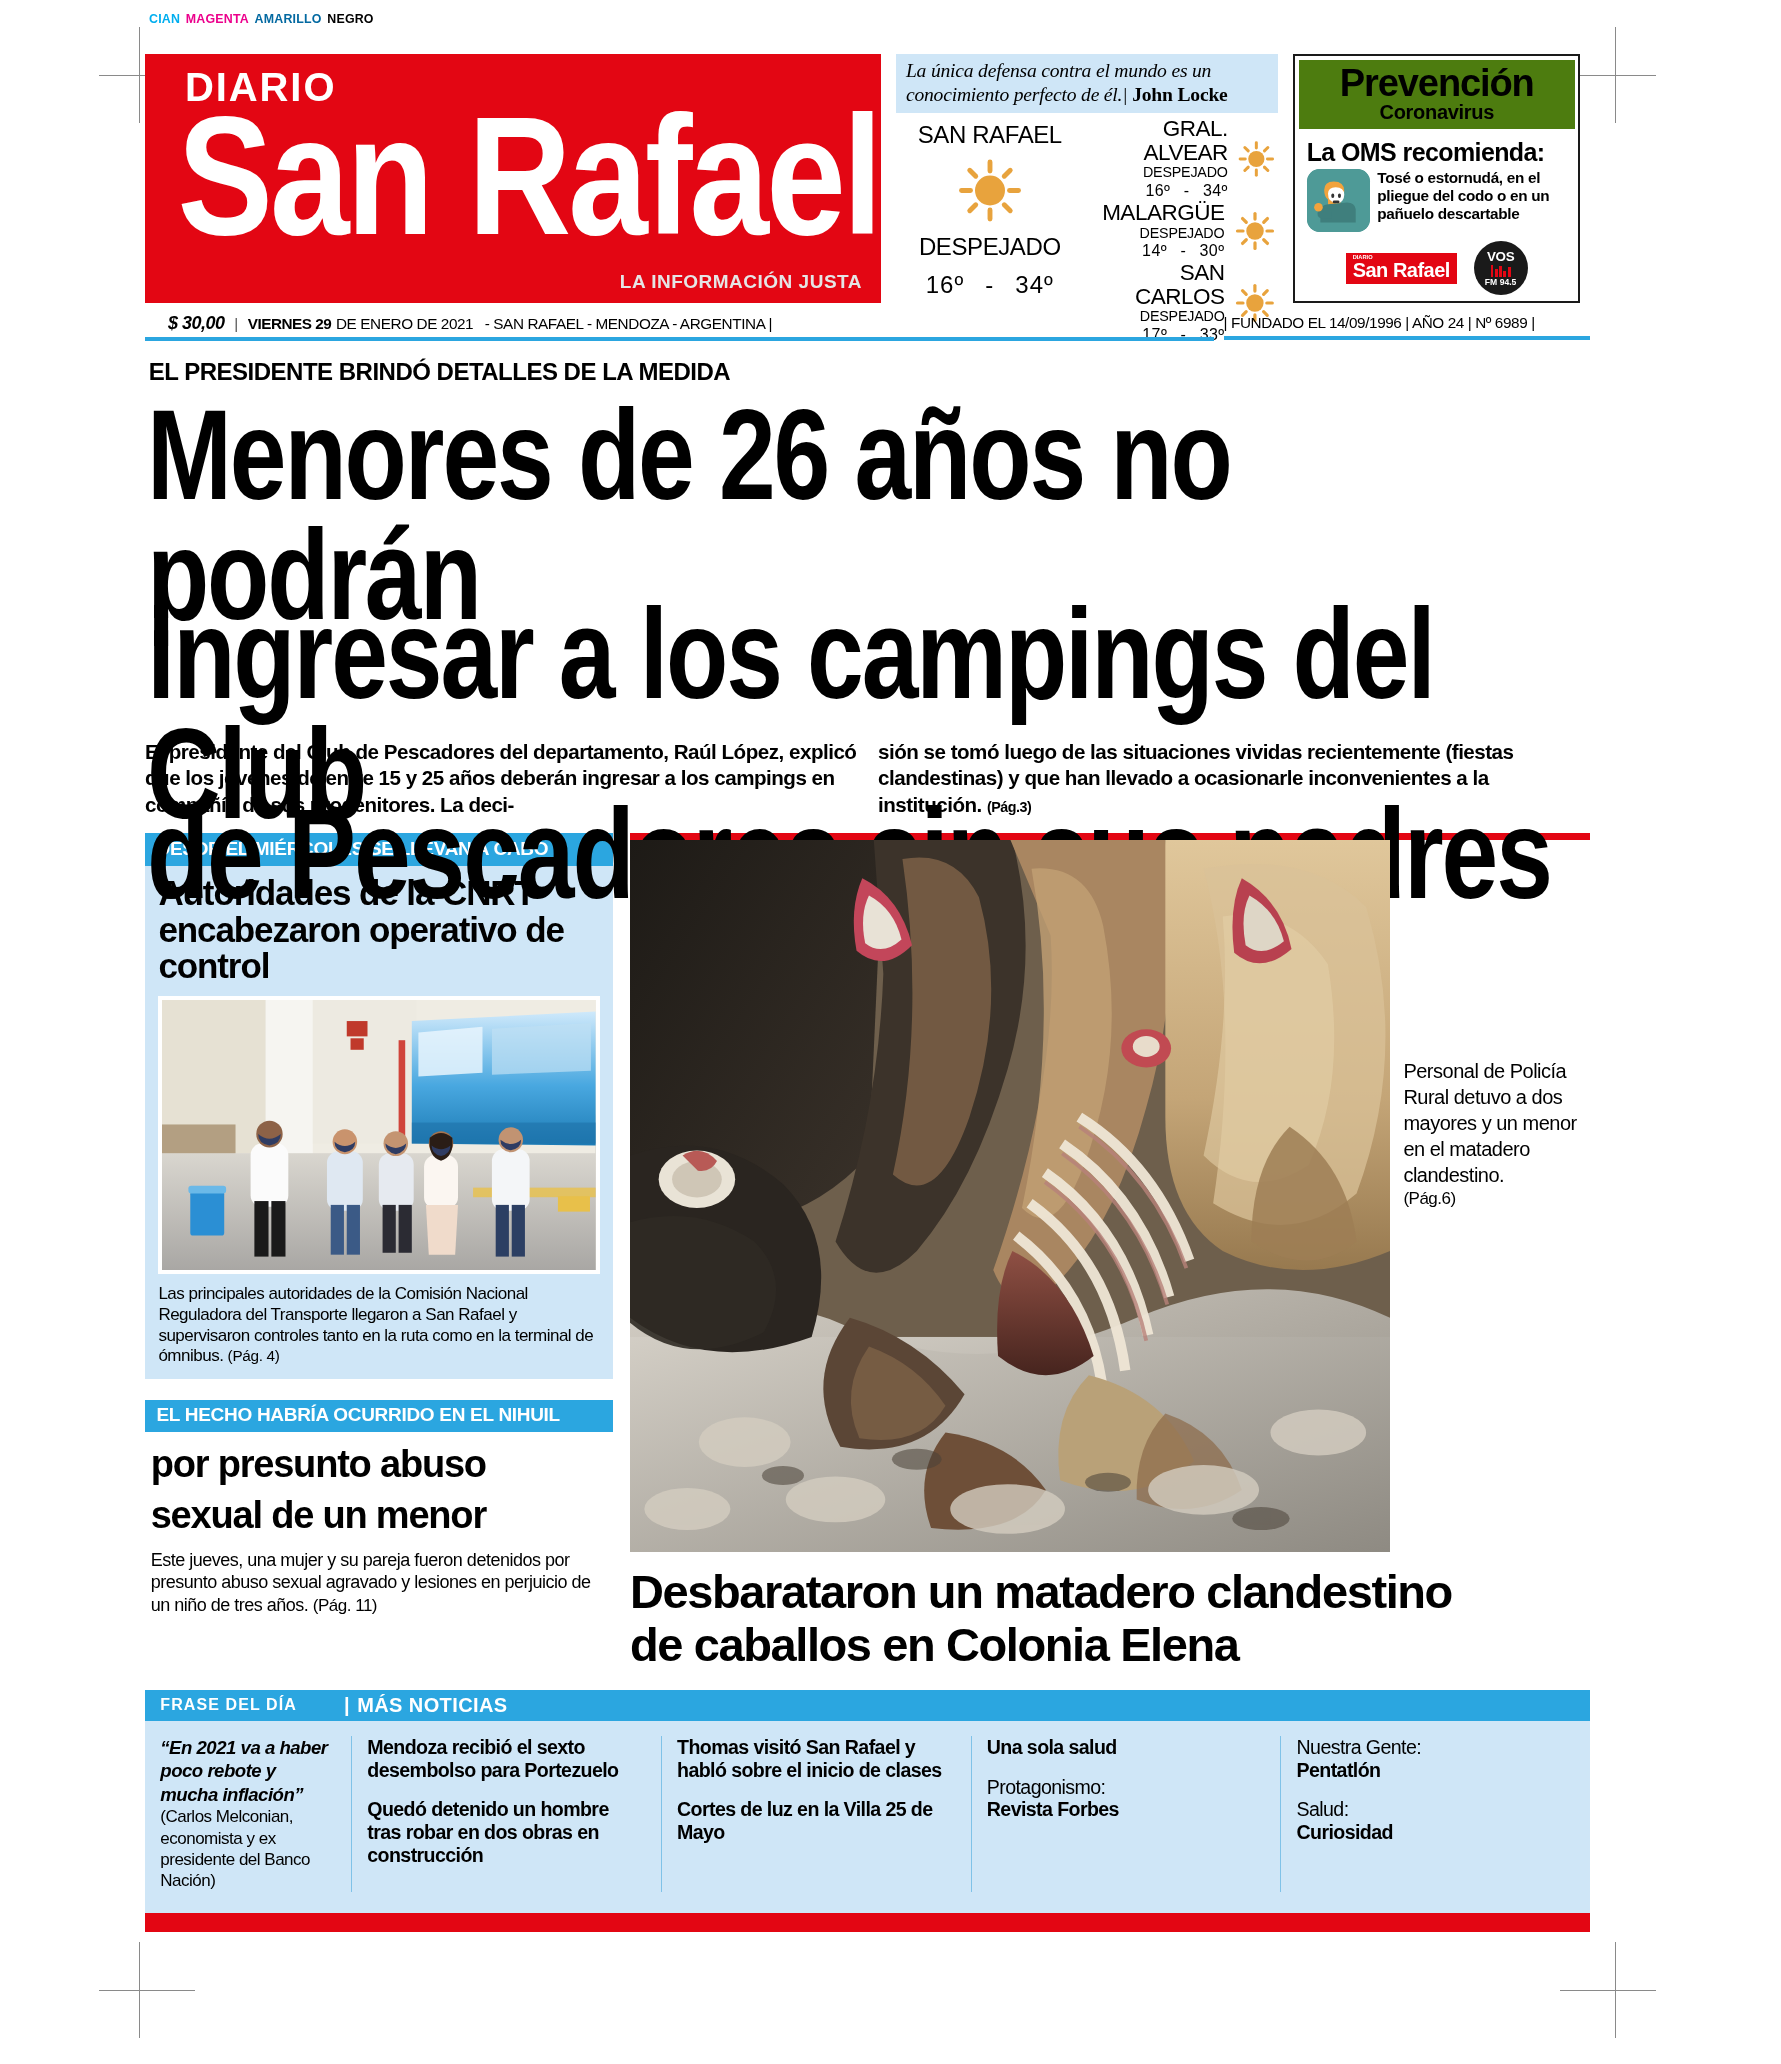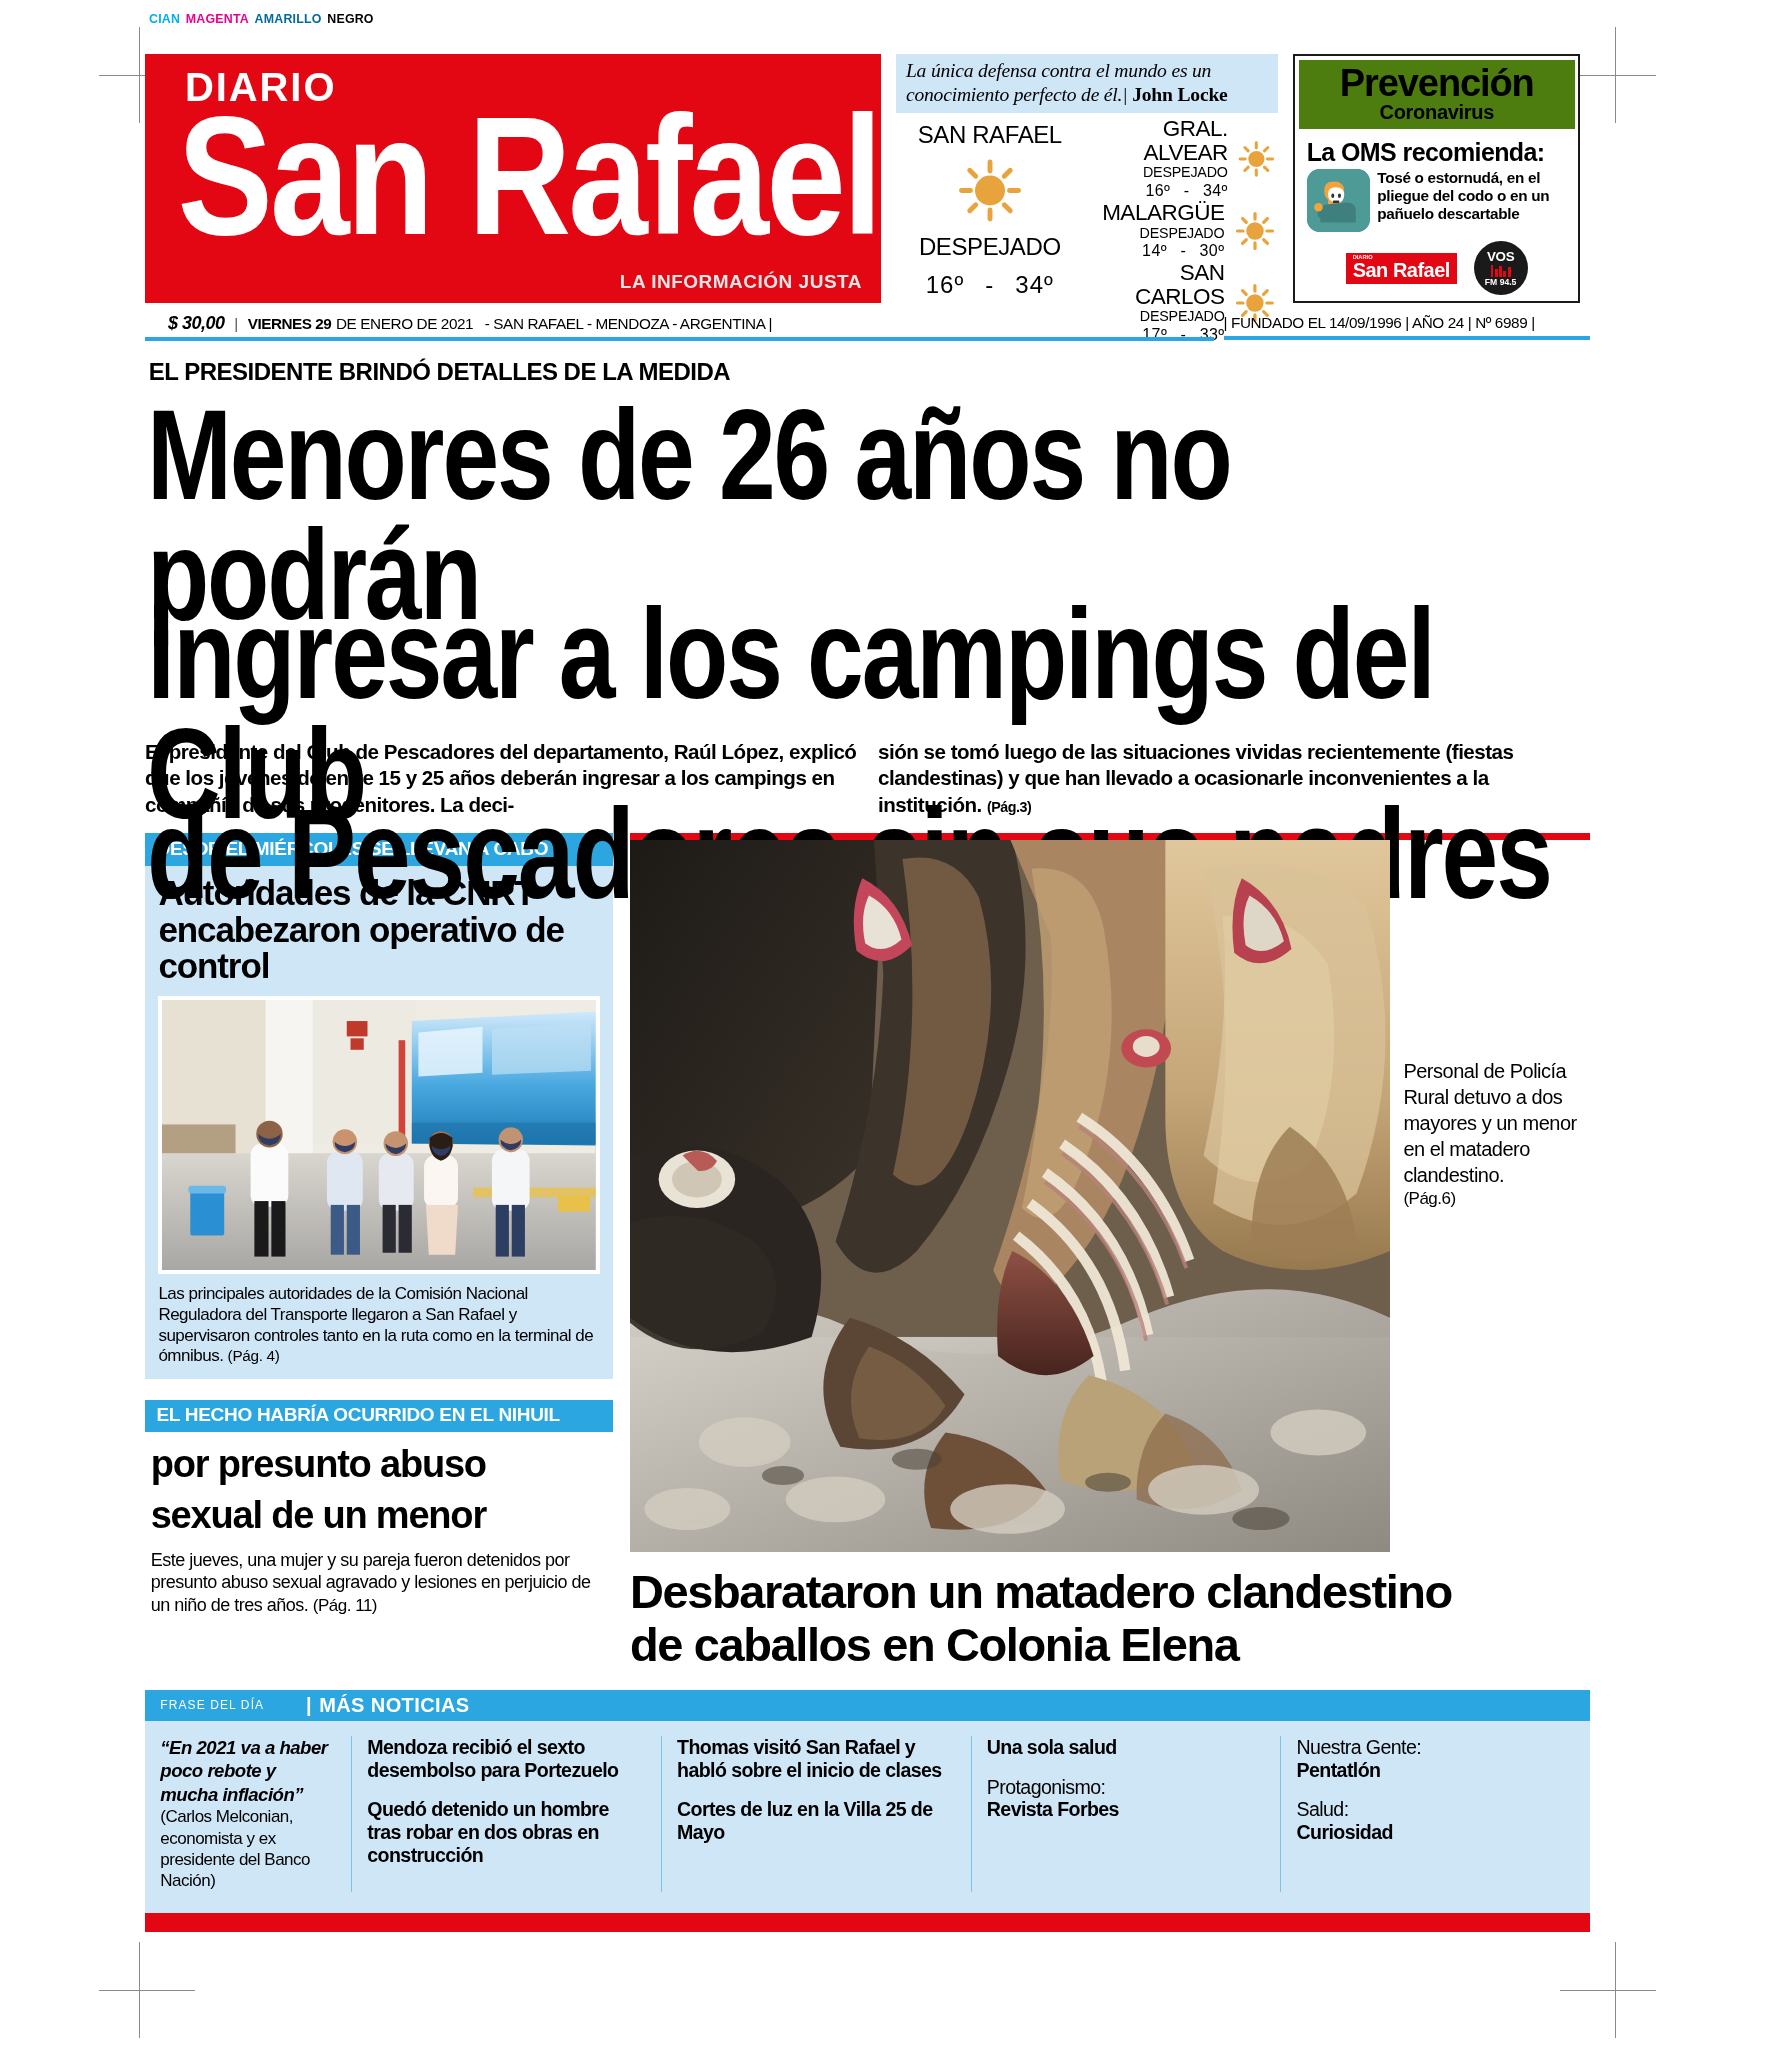--- a/index.html
+++ b/index.html
@@ -133,21 +133,21 @@
   .topred { height:6.7px; background:#e30613; }
   .main-photo-row { display:flex; gap:13.4px; }
   .main-photo { width:760px; height:712px; position:relative; overflow:hidden; }
   .side-caption { flex:1; padding-top:218px; font-size:20px; line-height:1.30; letter-spacing:-0.5px; }
   .side-caption .pag { font-size:17px; }
   .main-head { font-weight:900; font-size:47px; line-height:1.08; letter-spacing:-1.4px; margin-top:15.3px; }
 
   
   .bottom { margin-top:19px; }
   .bot-head { background:#2ba6e0; color:#fff; display:flex; height:31px; align-items:center; }
-  .bot-head .a { font-weight:400; font-size:12px; letter-spacing:1.1px; padding-left:15.3px; width:161px; }
+  .bot-head .a { font-weight:700; font-size:16px; letter-spacing:1.1px; padding-left:15.3px; width:199px; }
   .bot-head .bar { color:#fff; font-weight:900; font-size:20px; padding:0 7.6px 0 0; }
   .bot-head .b { font-weight:700; font-size:20px; letter-spacing:0.4px; }
   .bot-body { background:#cfe6f7; display:flex; padding:15.3px 0 21px 0; }
   .bot-q { width:206px; padding:0 13.4px 0 15.3px; font-size:17px; line-height:1.26; letter-spacing:-0.5px; }
   .bot-q .q { font-weight:900; font-style:italic; font-size:18.6px; }
   .bot-col { padding:0 15.3px; border-left:1.9px solid #7fc2e8; flex:1; }
   .bot-col .it { font-weight:900; font-size:19.6px; line-height:1.16; letter-spacing:-0.6px; margin-bottom:17px; }
   .bot-col .it:last-child { margin-bottom:0; }
   .bot-col .it .lite { font-weight:400; }
   .botred { height:19px; background:#e30613; margin-top:0; }

